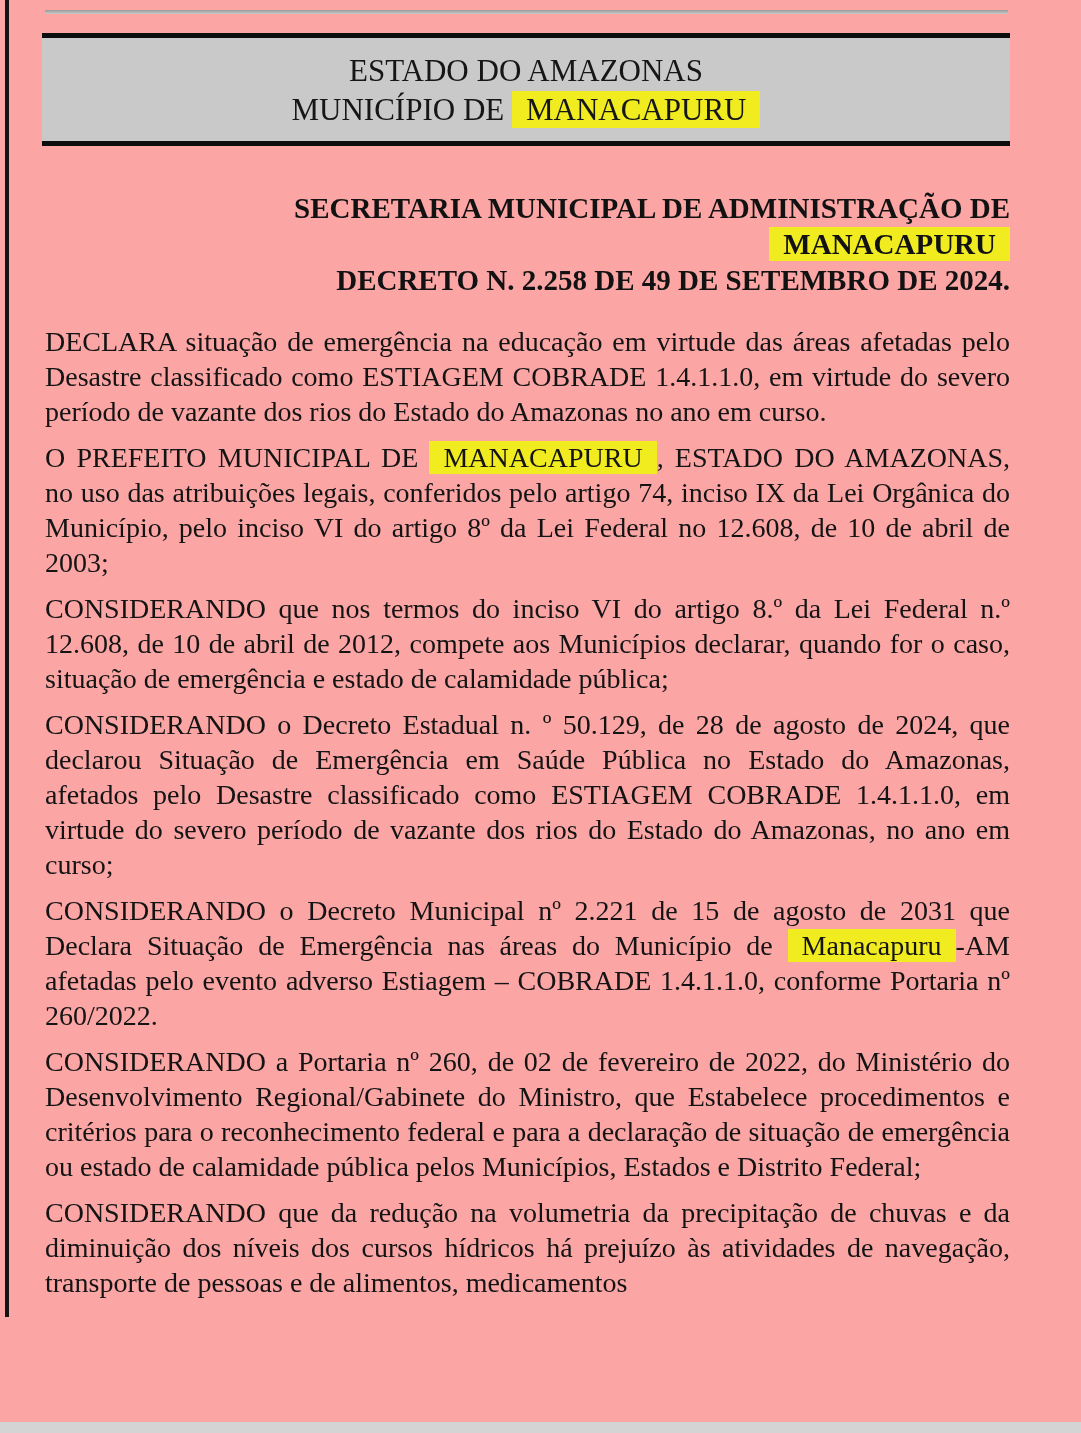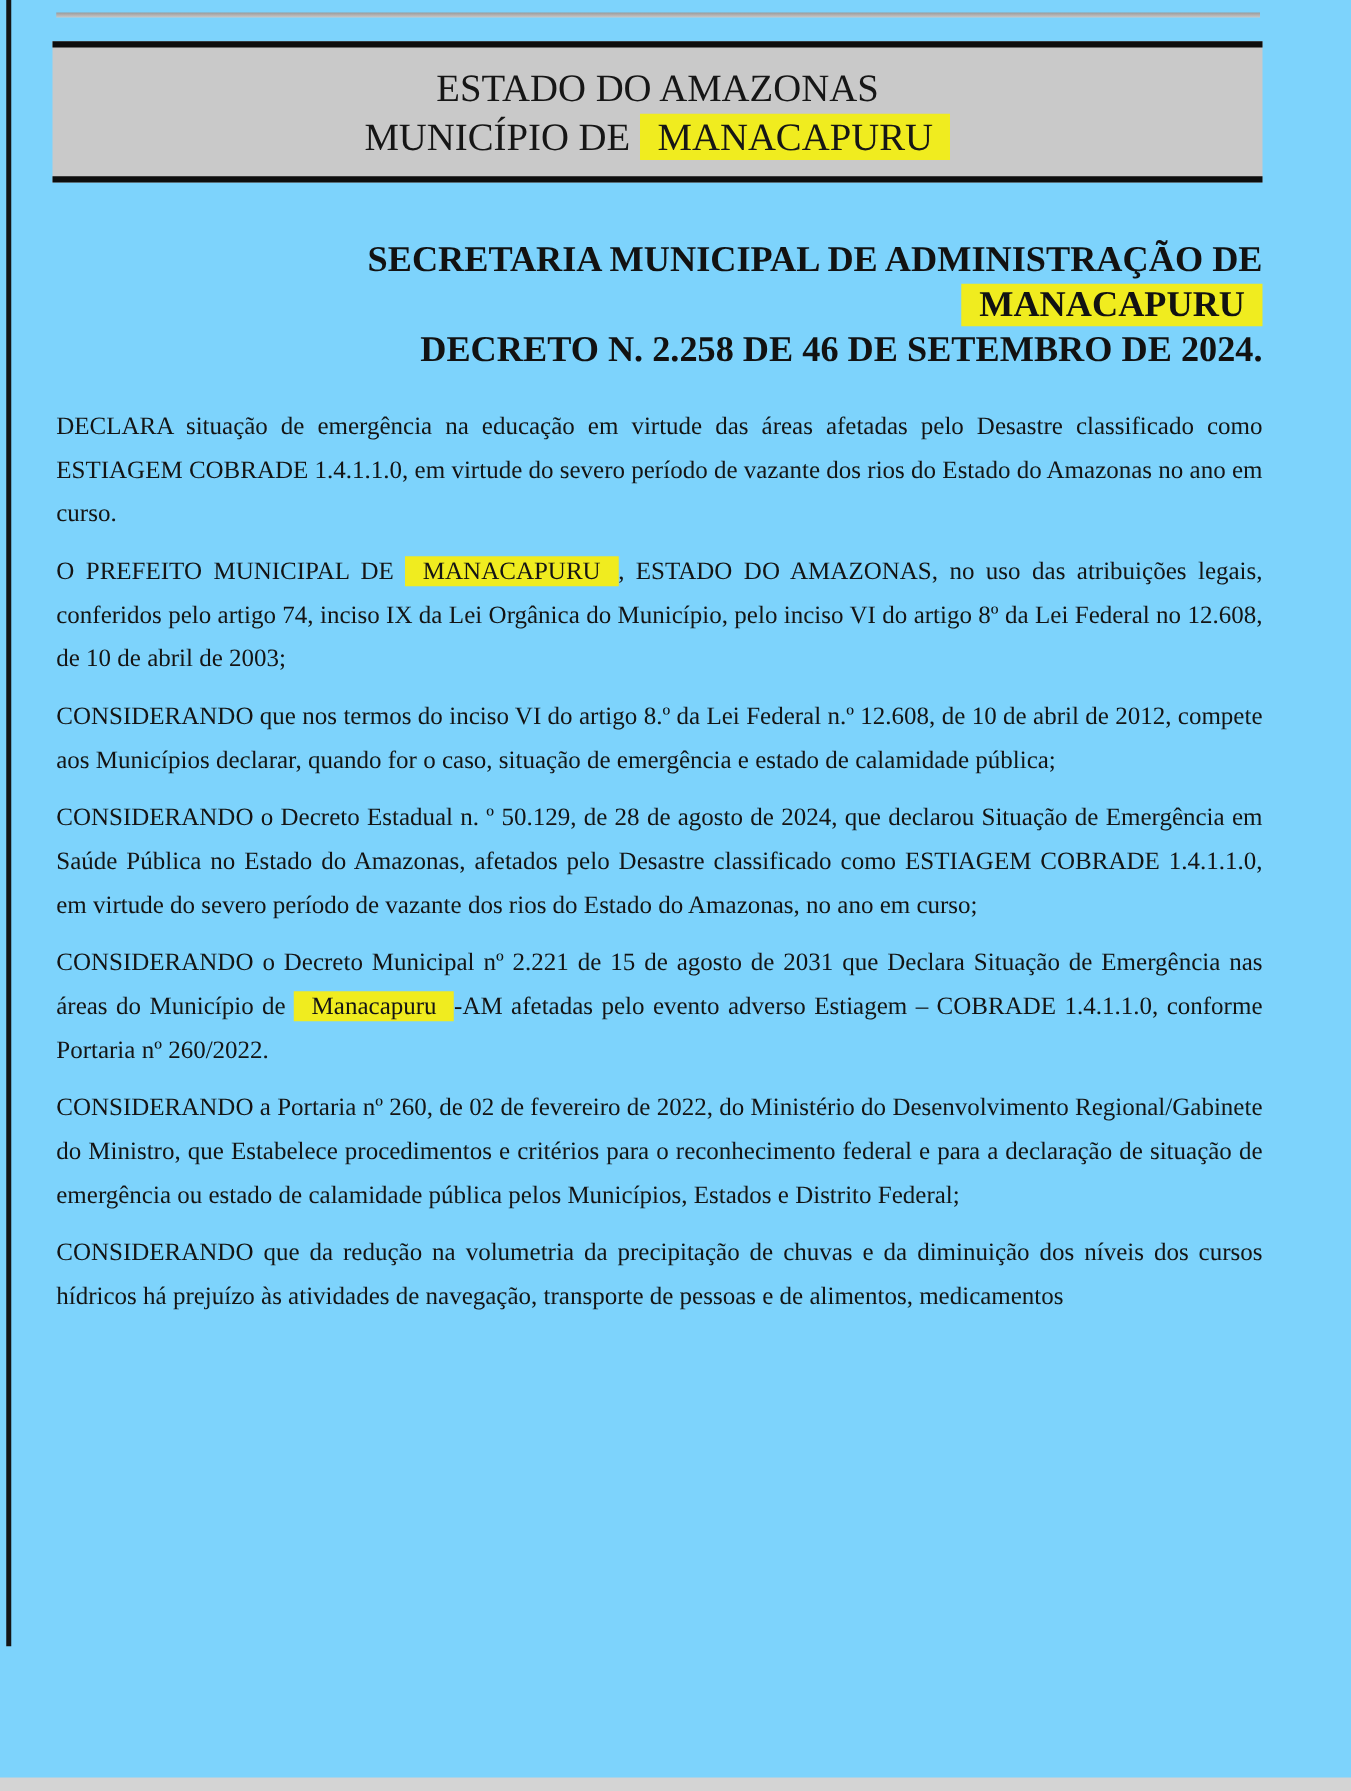--- a/index.html
+++ b/index.html
@@ -1,21 +1,21 @@
 <!DOCTYPE html>
 <html><head>
 <meta charset="utf-8">
 <style>
   * { margin: 0; padding: 0; box-sizing: border-box; }
   html, body { background: #ffffff; }
   .page {
     position: relative;
     width: 1081px;
     height: 1433px;
-    background: #7dd3fc;
+    background: #fca5a5;
     overflow: hidden;
     font-family: "Liberation Serif", "DejaVu Serif", serif;
     color: #141414;
   }
   .left-rule {
     position: absolute;
     left: 5px; top: 0;
     width: 4px; height: 1317px;
     background: #141414;
   }
@@ -46,21 +46,21 @@
     text-align: right;
     font-weight: bold;
     font-size: 29px;
     line-height: 36px;
     color: #121212;
   }
   .content {
     position: absolute;
     left: 45px; top: 324px;
     width: 965px;
-    font-size: 20px;
+    font-size: 28px;
     line-height: 35px;
     text-align: justify;
   }
   .content p { margin-bottom: 11px; }
   mark.hl {
     background: #f0ec1f;
     color: inherit;
     padding: 1px 14px;
   }
   .bottom-bar {
@@ -88,21 +88,21 @@
   </div>
 
   <div class="heading">
     <div>
       <span>SECRETARIA MUNICIPAL DE ADMINISTRAÇÃO DE</span>
     </div>
     <div>
       <mark class="hl">MANACAPURU</mark>
     </div>
     <div>
-      <span>DECRETO N. 2.258 DE 46 DE SETEMBRO DE 2024.</span>
+      <span>DECRETO N. 2.258 DE 49 DE SETEMBRO DE 2024.</span>
     </div>
   </div>
 
   <div class="content">
     <p><span>DECLARA situação de emergência na educação em virtude das áreas afetadas pelo Desastre classificado como ESTIAGEM COBRADE 1.4.1.1.0, em virtude do severo período de vazante dos rios do Estado do Amazonas no ano em curso.</span></p>
 
     <p><span>O PREFEITO MUNICIPAL DE </span><mark class="hl">MANACAPURU</mark><span>, ESTADO DO AMAZONAS, no uso das atribuições legais, conferidos pelo artigo 74, inciso IX da Lei Orgânica do Município, pelo inciso VI do artigo 8º da Lei Federal no 12.608, de 10 de abril de 2003;</span></p>
 
     <p><span>CONSIDERANDO que nos termos do inciso VI do artigo 8.º da Lei Federal n.º 12.608, de 10 de abril de 2012, compete aos Municípios declarar, quando for o caso, situação de emergência e estado de calamidade pública;</span></p>
 

